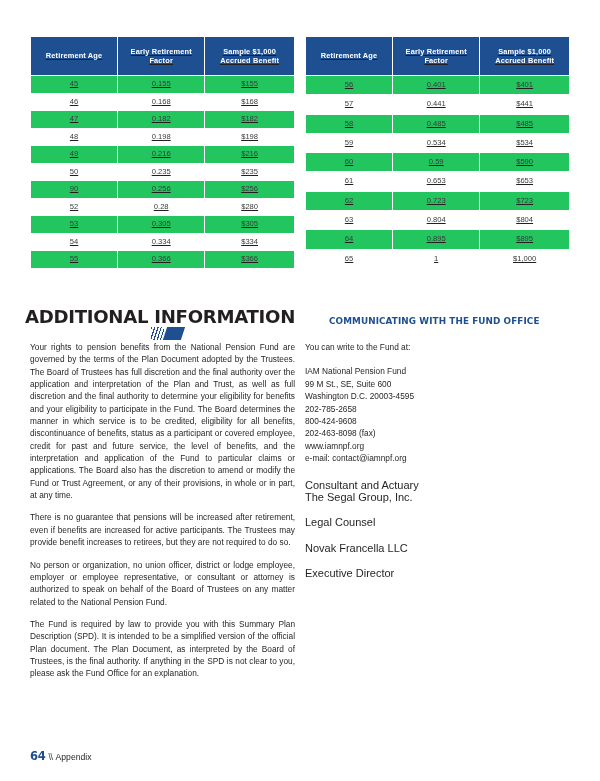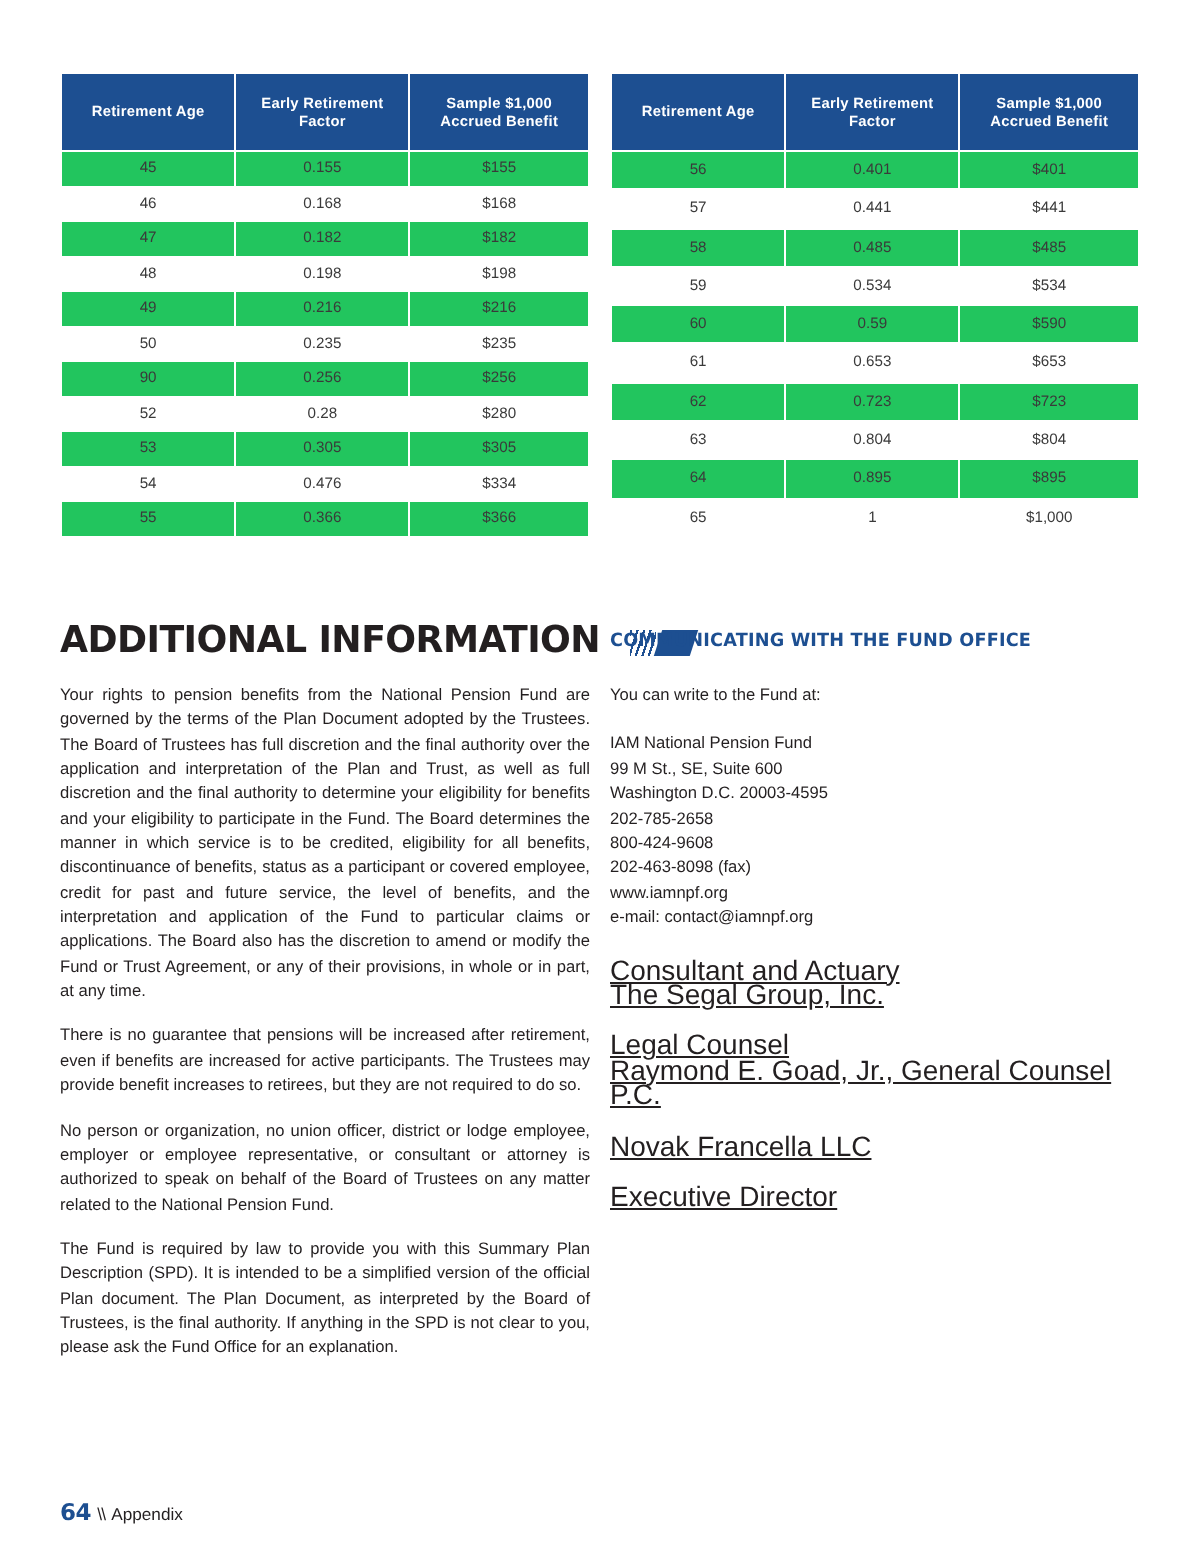--- a/index.html
+++ b/index.html
@@ -19,20 +19,21 @@
   
   .tables-row {
     position: absolute;
     top: 36px;
     left: 0;
     width: 600px;
     display: flex;
     justify-content: space-between;
     padding: 0 30px;
     box-sizing: border-box;
+    text-decoration: underline;
   }
   .factor-table {
     width: 265px;
     border-collapse: separate;
     border-spacing: 1px 1px;
     table-layout: fixed;
   }
   .factor-table th {
     background: #1d4f91;
     color: #ffffff;
@@ -73,20 +74,21 @@
     display: flex;
     justify-content: space-between;
   }
   .col-left  { width: 265px; }
   .col-right { width: 265px; }
 
   .head-row {
     display: flex;
     align-items: center;
     height: 26px;
+    flex-direction: column;
   }
   h1.main-heading {
     font-family: "DejaVu Sans", sans-serif;
     font-size: 18.5px;
     font-weight: bold;
     letter-spacing: -0.3px;
     color: #231f20;
     margin: 0;
     line-height: 1;
     white-space: nowrap;
@@ -156,25 +158,24 @@
     color: #231f20;
   }
   .addr-block {
     font-size: 8.3px;
     line-height: 12.4px;
     margin: 0 0 14px 0;
     color: #231f20;
   }
   .addr-block div { white-space: nowrap; }
   .contact-group {
-    font-size: 14px;
+    font-size: 11px;
     line-height: 12.4px;
     margin: 0 0 13px 0;
     color: #231f20;
-    text-decoration: underline;
   }
   .contact-group .label { display: block; }
   .contact-group .value { display: block; }
 
   
   .footer {
     position: absolute;
     left: 30px;
     bottom: 18px;
     display: flex;
@@ -252,21 +253,21 @@
         <td>0.28</td>
         <td>$280</td>
       </tr>
       <tr class="alt">
         <td>53</td>
         <td>0.305</td>
         <td>$305</td>
       </tr>
       <tr>
         <td>54</td>
-        <td>0.476</td>
+        <td>0.334</td>
         <td>$334</td>
       </tr>
       <tr class="alt">
         <td>55</td>
         <td>0.366</td>
         <td>$366</td>
       </tr>
     </tbody>
   </table>
 
@@ -369,21 +370,20 @@
         <div>www.iamnpf.org</div>
         <div>e-mail: contact@iamnpf.org</div>
       </div>
 
       <div class="contact-group">
         <span class="label">Consultant and Actuary</span>
         <span class="value">The Segal Group, Inc.</span>
       </div>
       <div class="contact-group">
         <span class="label">Legal Counsel</span>
-        <span class="value">Raymond E. Goad, Jr., General Counsel P.C.</span>
       </div>
       <div class="contact-group">
         <span class="value">Novak Francella LLC</span>
       </div>
       <div class="contact-group">
         <span class="label">Executive Director</span>
       </div>
     </div>
   </div>
 

